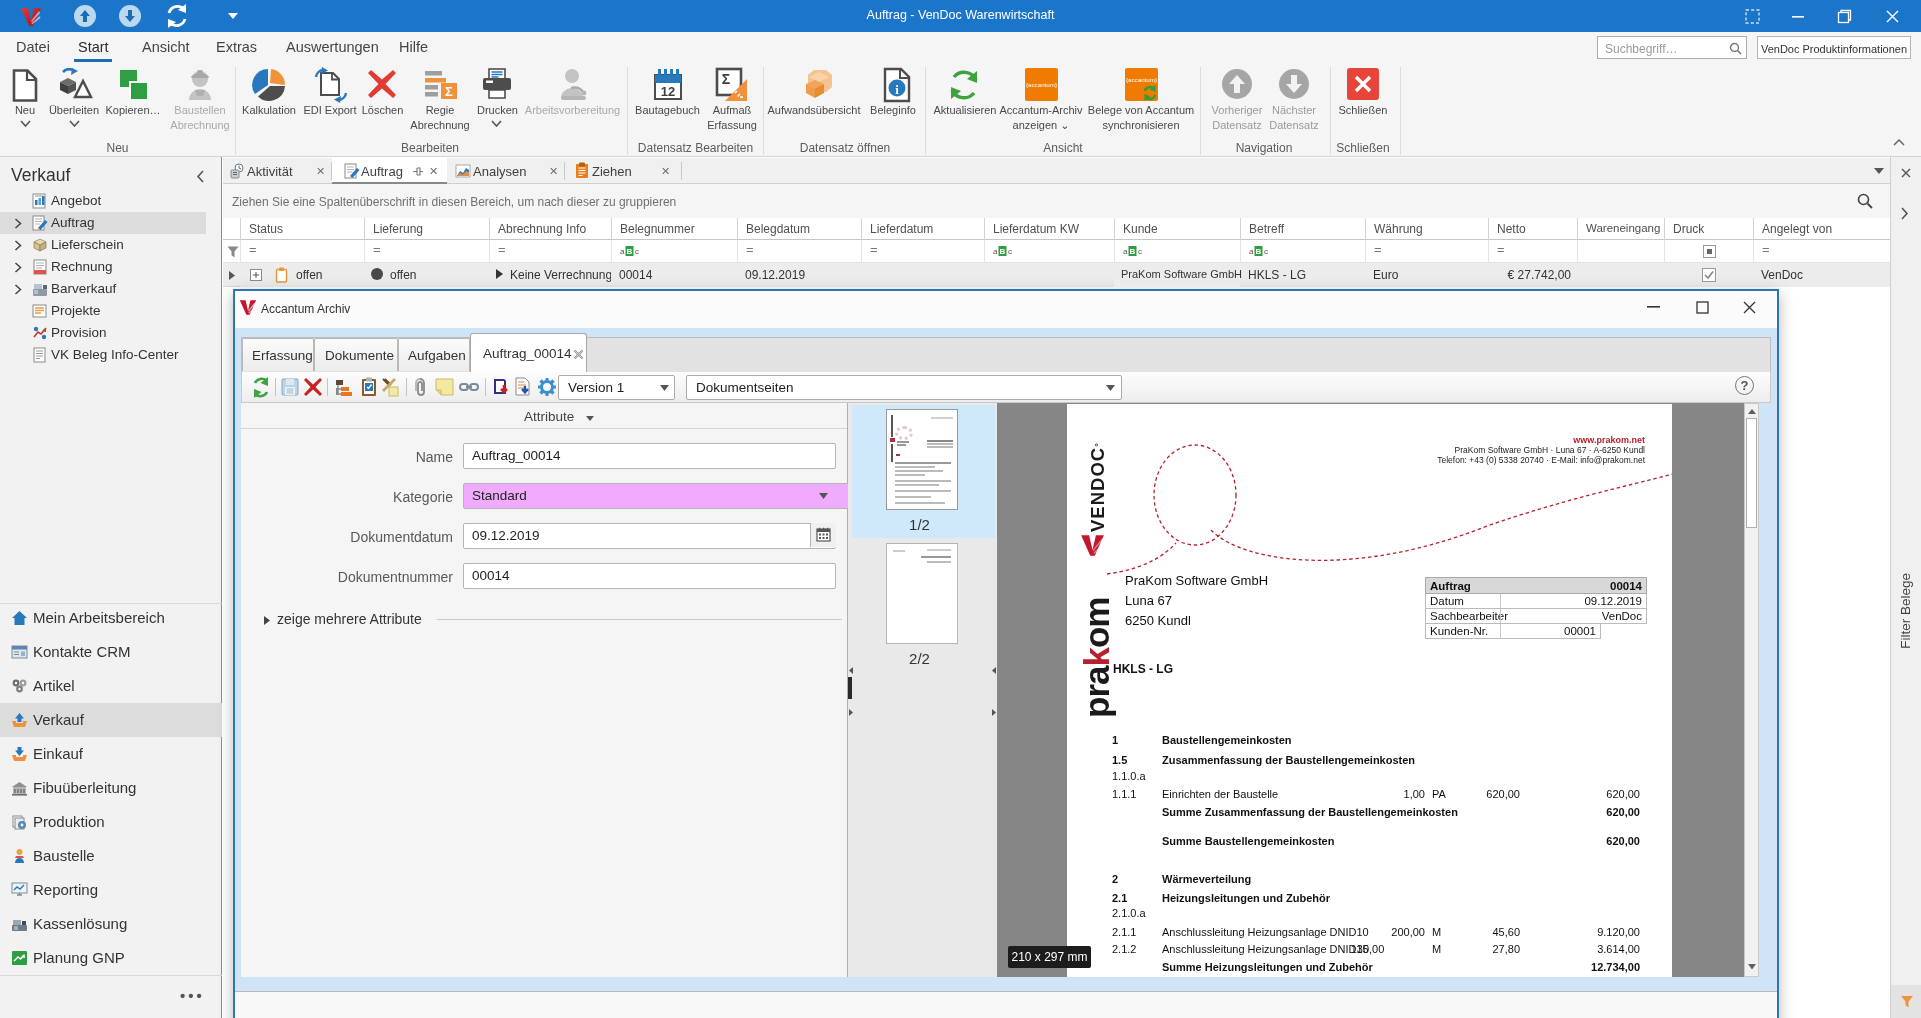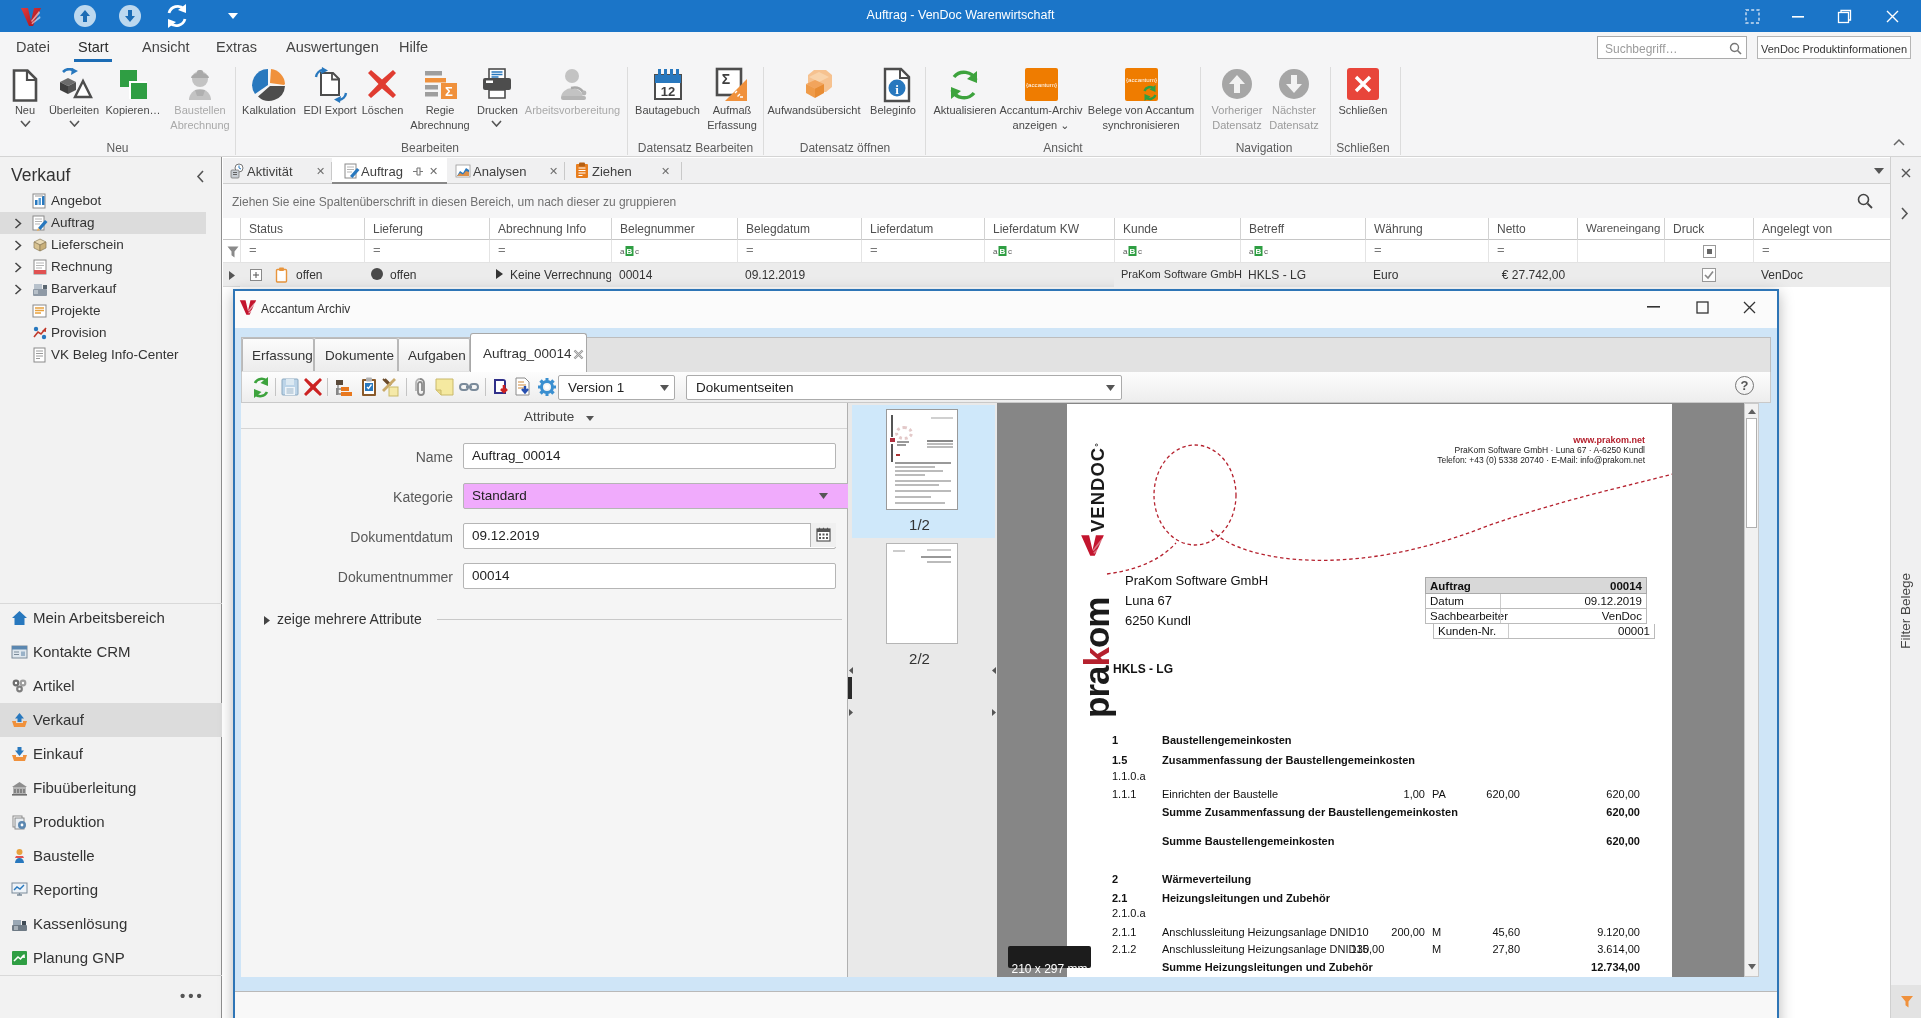--- a/index.html
+++ b/index.html
@@ -637,21 +637,21 @@
         </svg>
         <span class="abs" style="left:21px;top:5px">Keine Verrechnung</span>
       </div>
     <div class="gcell" style="left:388px;width:126px">00014</div>
     <div class="gcell" style="left:514px;width:124px">09.12.2019</div>
     <div class="gcell" style="left:638px;width:123px"></div>
     <div class="gcell" style="left:761px;width:130px"></div>
     <div class="gcell" style="left:891px;width:126px;padding-left:7px;font-size:11px;z-index:5">PraKom Software GmbH</div>
     <div class="gcell" style="left:1017px;width:125px">HKLS - LG</div>
     <div class="gcell" style="left:1142px;width:123px">Euro</div>
-    <div class="gcell" style="left:1265px;width:89px;text-align:center;padding-right:6px">€ 27.742,00</div>
+    <div class="gcell" style="left:1265px;width:89px;text-align:right;padding-right:6px">€ 27.742,00</div>
     <div class="gcell" style="left:1354px;width:87px"></div>
     <div class="gcell" style="left:1441px;width:89px;padding-left:0">
         <svg class="abs" style="left:38px;top:5px" width="14" height="14" viewBox="0 0 14 14">
           <rect x="0.5" y="0.5" width="13" height="13" fill="#fdfdfd" stroke="#9a9a9a"></rect>
           <path d="M3 7 L6 10 L11 3.5" stroke="#8a8a8a" stroke-width="1.7" fill="none"></path>
         </svg>
       </div>
     <div class="gcell" style="left:1530px;width:137px">VenDoc</div>
 
   </div>
@@ -916,21 +916,21 @@
         <div class="abs" style="left:0;top:17px;width:222px;height:15px;border:1px solid #bbb;border-top:none">
             <span style="position:absolute;left:4px;top:1px">Datum</span>
             <span style="position:absolute;right:4px;top:1px">09.12.2019</span>
             <span class="abs" style="left:74px;top:0;width:1px;height:14px;background:#ccc"></span>
           </div>
         <div class="abs" style="left:0;top:32px;width:222px;height:15px;border:1px solid #bbb;border-top:none">
             <span style="position:absolute;left:4px;top:1px">Sachbearbeiter</span>
             <span style="position:absolute;right:4px;top:1px">VenDoc</span>
             <span class="abs" style="left:74px;top:0;width:1px;height:14px;background:#ccc"></span>
           </div>
-        <div class="abs" style="left:8px;top:47px;width:222px;height:15px;border:1px solid #bbb;border-top:none">
+        <div class="abs" style="left:0;top:47px;width:176px;height:15px;border:1px solid #bbb;border-top:none">
             <span style="position:absolute;left:4px;top:1px">Kunden-Nr.</span>
             <span style="position:absolute;right:4px;top:1px">00001</span>
             <span class="abs" style="left:74px;top:0;width:1px;height:14px;background:#ccc"></span>
           </div>
       </div>
       <div class="abs" style="left:46px;top:258px;font-size:12px;font-weight:bold;color:#111">HKLS - LG</div>
       <div class="abs" style="left:43px;top:325px;width:535px;font-size:11px;color:#111">
         <b class="abs" style="left:2px;top:5px">1</b>
           <b class="abs" style="left:52px;top:5px">Baustellengemeinkosten</b>
         <b class="abs" style="left:2px;top:25px">1.5</b>
@@ -960,21 +960,21 @@
         <span class="abs" style="left:2px;top:214px">2.1.2</span>
           <span class="abs" style="left:52px;top:214px">Anschlussleitung Heizungsanlage DNID15</span>
           <span class="abs" style="left:200px;top:214px;width:115px;text-align:center">130,00</span>
           <span class="abs" style="left:322px;top:214px">M</span>
           <span class="abs" style="left:292px;top:214px;width:118px;text-align:right">27,80</span>
           <span class="abs" style="left:405px;top:214px;width:125px;text-align:right">3.614,00</span>
         <b class="abs" style="left:52px;top:232px">Summe Heizungsleitungen und Zubehör</b>
           <b class="abs" style="left:405px;top:232px;width:125px;text-align:right">12.734,00</b>
       </div>
     </div>
-    <div class="abs" style="left:11px;top:543px;width:83px;height:22px;background:#1c1c1c;border-radius:2px;color:#fff;font-size:12px;text-align:center;padding-top:16px">210 x 297 mm</div>
+    <div class="abs" style="left:11px;top:543px;width:83px;height:22px;background:#1c1c1c;border-radius:2px;color:#fff;font-size:12px;text-align:center;padding-top:4px">210 x 297 mm</div>
   </div>
 
   <div class="abs" style="left:1509px;top:112px;width:15px;height:574px;background:#f1f1f1;border:1px solid #c9c9c9">
     <svg class="abs" style="left:3px;top:4px" width="8" height="6">
         <path d="M0 6 L4 1 L8 6 Z" fill="#606060"></path>
       </svg>
     <div class="abs" style="left:1px;top:14px;width:11px;height:110px;background:#fff;border:1px solid #b0b0b0"></div>
     <svg class="abs" style="left:3px;top:560px" width="8" height="6">
         <path d="M0 0 L8 0 L4 5.5 Z" fill="#606060"></path>
       </svg>

